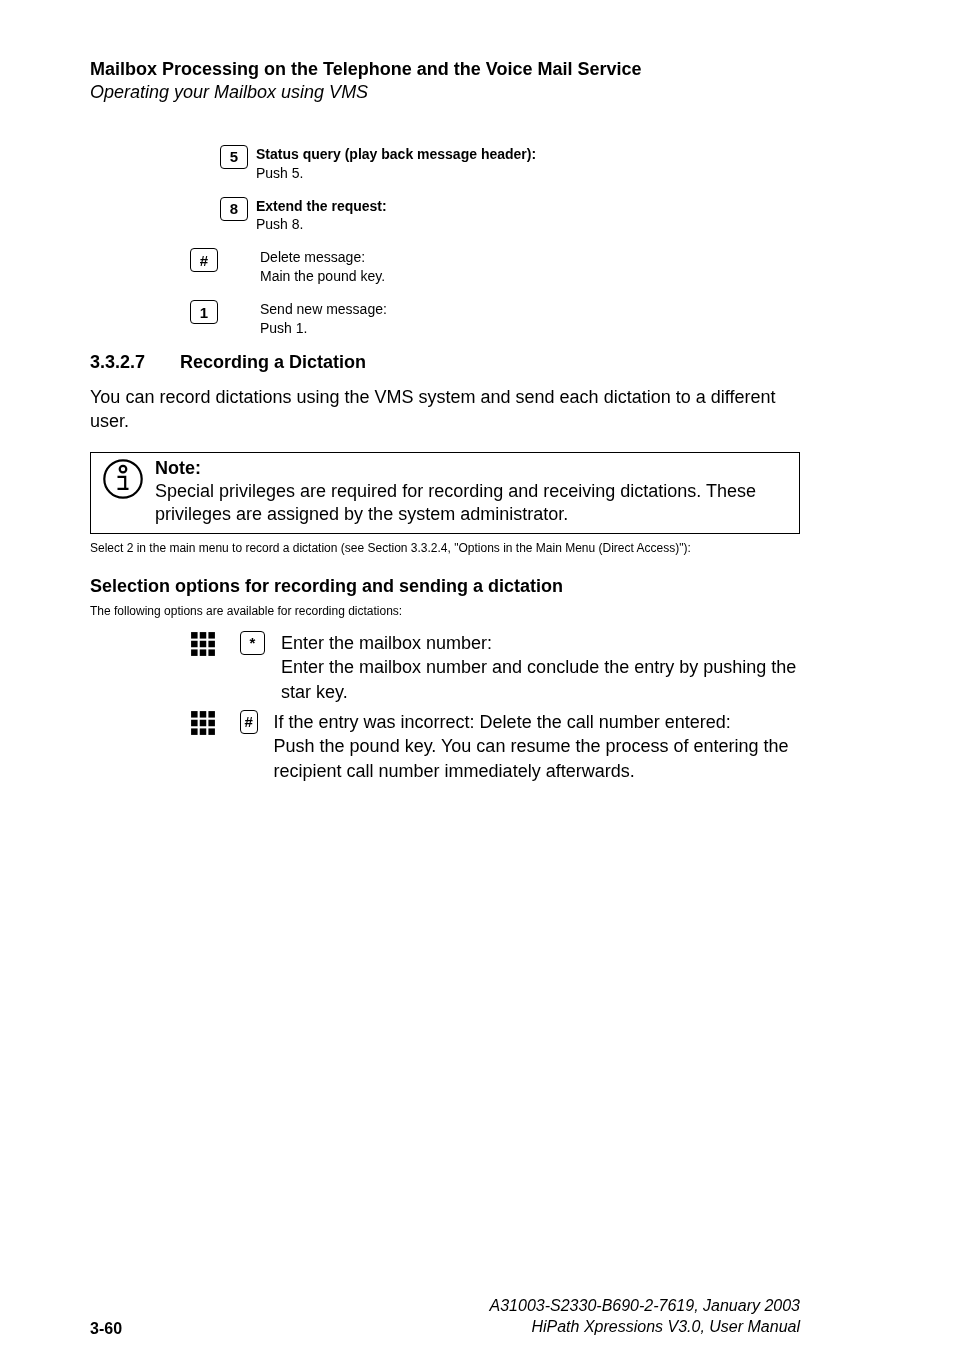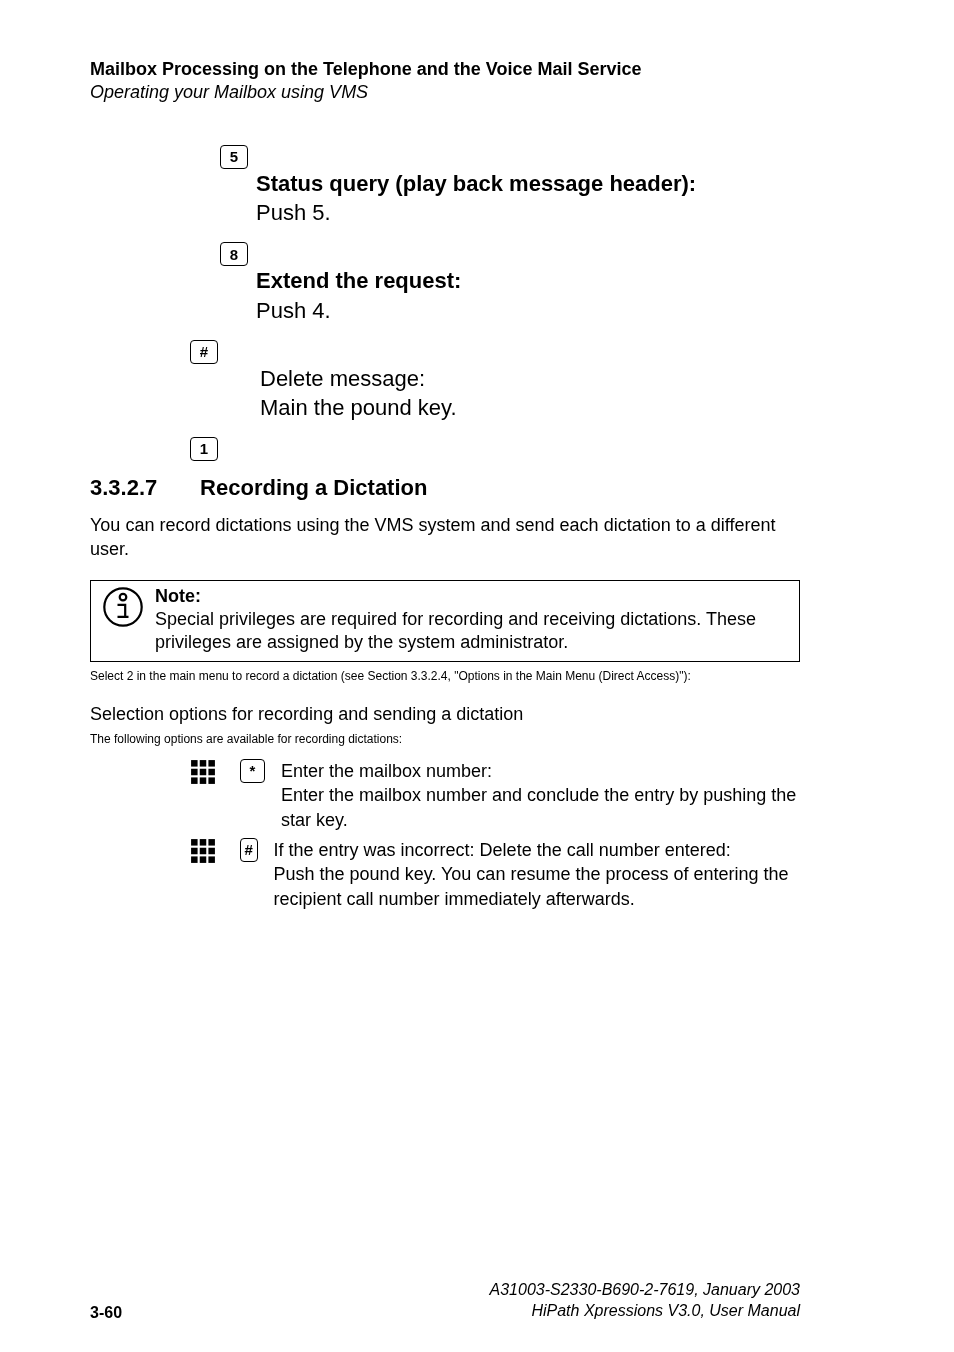--- a/index.html
+++ b/index.html
@@ -6,21 +6,21 @@
     margin: 0;
     padding: 0;
     background: #ffffff;
     font-family: Arial, Helvetica, sans-serif;
     color: #000000;
   }
   .page {
     width: 870px;
     min-height: 1352px;
     box-sizing: border-box;
-    padding: 58px 70px 30px 90px;
+    padding: 58px 70px 14px 90px;
     position: relative;
     display: flex;
     flex-direction: column;
   }
   .page-content {
     flex: 1;
   }
   .header-bold {
     font-weight: bold;
     font-size: 18px;
@@ -53,31 +53,30 @@
     width: 26px;
     height: 22px;
     border: 1.5px solid #000;
     border-radius: 4px;
     font-size: 15px;
     font-weight: bold;
     margin-right: 8px;
     font-family: Arial, Helvetica, sans-serif;
   }
   .cmd-text {
-    font-size: 22px;
-    line-height: 1.35;
-    margin-top: 24px;
+    font-size: 14px;
+    line-height: 1.35;
   }
   .cmd-text .bold {
     font-weight: bold;
   }
   .section-num-title {
     margin-top: 6px;
     font-weight: bold;
-    font-size: 22px;
+    font-size: 18px;
   }
   .subsection-intro {
     font-size: 18px;
     margin-top: 12px;
     line-height: 1.35;
   }
   .note-box {
     border: 1px solid #000;
     margin-top: 14px;
     margin-bottom: 4px;
@@ -95,21 +94,21 @@
   }
   .note-text .bold {
     font-weight: bold;
   }
   .body-para {
     font-size: 12px;
     line-height: 1.35;
     margin-top: 6px;
   }
   .bold-h {
-    font-weight: normal;
+    font-weight: bold;
     font-size: 18px;
     margin-top: 20px;
   }
   .keypad-grid {
     display: inline-block;
     margin-right: 24px;
     vertical-align: top;
     flex: 0 0 auto;
   }
   .opt-row {
@@ -166,34 +165,38 @@
       <div class="cmd-text">
         <span class="bold">Status query (play back message header):</span><br>
         <span>Push 5.</span>
       </div>
     </div>
 
     <div class="cmd-row indented01">
       <span class="key">8</span>
       <div class="cmd-text">
         <span class="bold">Extend the request:</span><br>
-        <span>Push 4.</span>
+        <span>Push 8.</span>
       </div>
     </div>
 
     <div class="cmd-row indented02">
       <span class="key">#</span>
       <div class="cmd-text">
         <span>Delete message:</span><br>
         <span>Main the pound key.</span>
       </div>
     </div>
 
     <div class="cmd-row indented02">
       <span class="key">1</span>
+      <div class="cmd-text">
+        <span>Send new message:</span><br>
+        <span>Push 1.</span>
+      </div>
     </div>
 
     <div class="section-num-title">
       <span>3.3.2.7</span>&nbsp;&nbsp;&nbsp;&nbsp;&nbsp;&nbsp;
       <span>Recording a Dictation</span>
     </div>
 
     <p class="subsection-intro">You can record dictations using the VMS system and send each dictation to a different user.</p>
 
     <div class="note-box">

